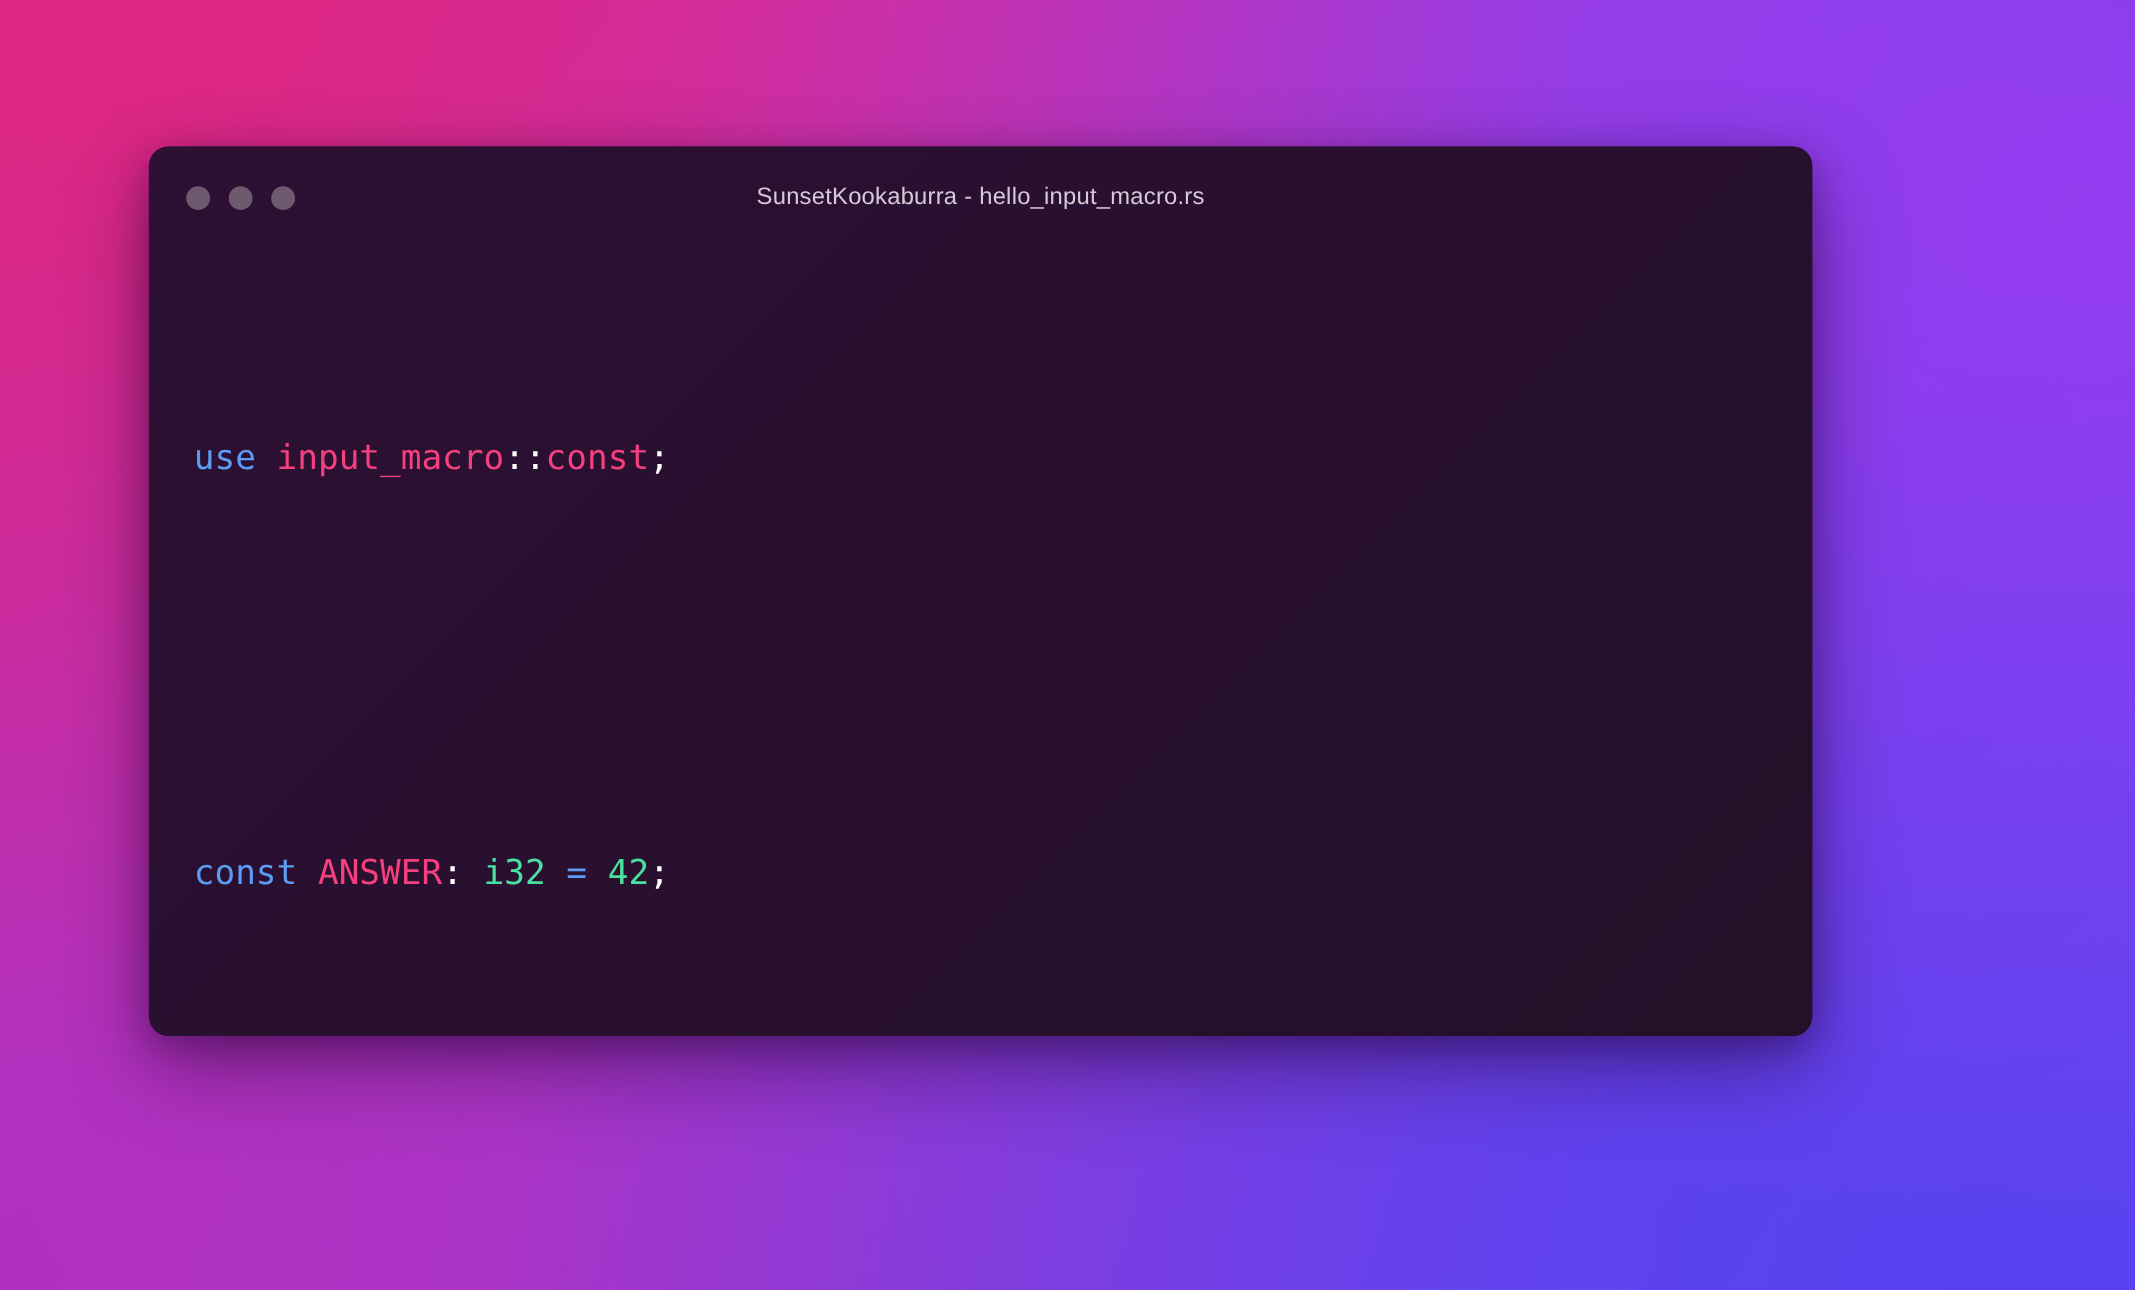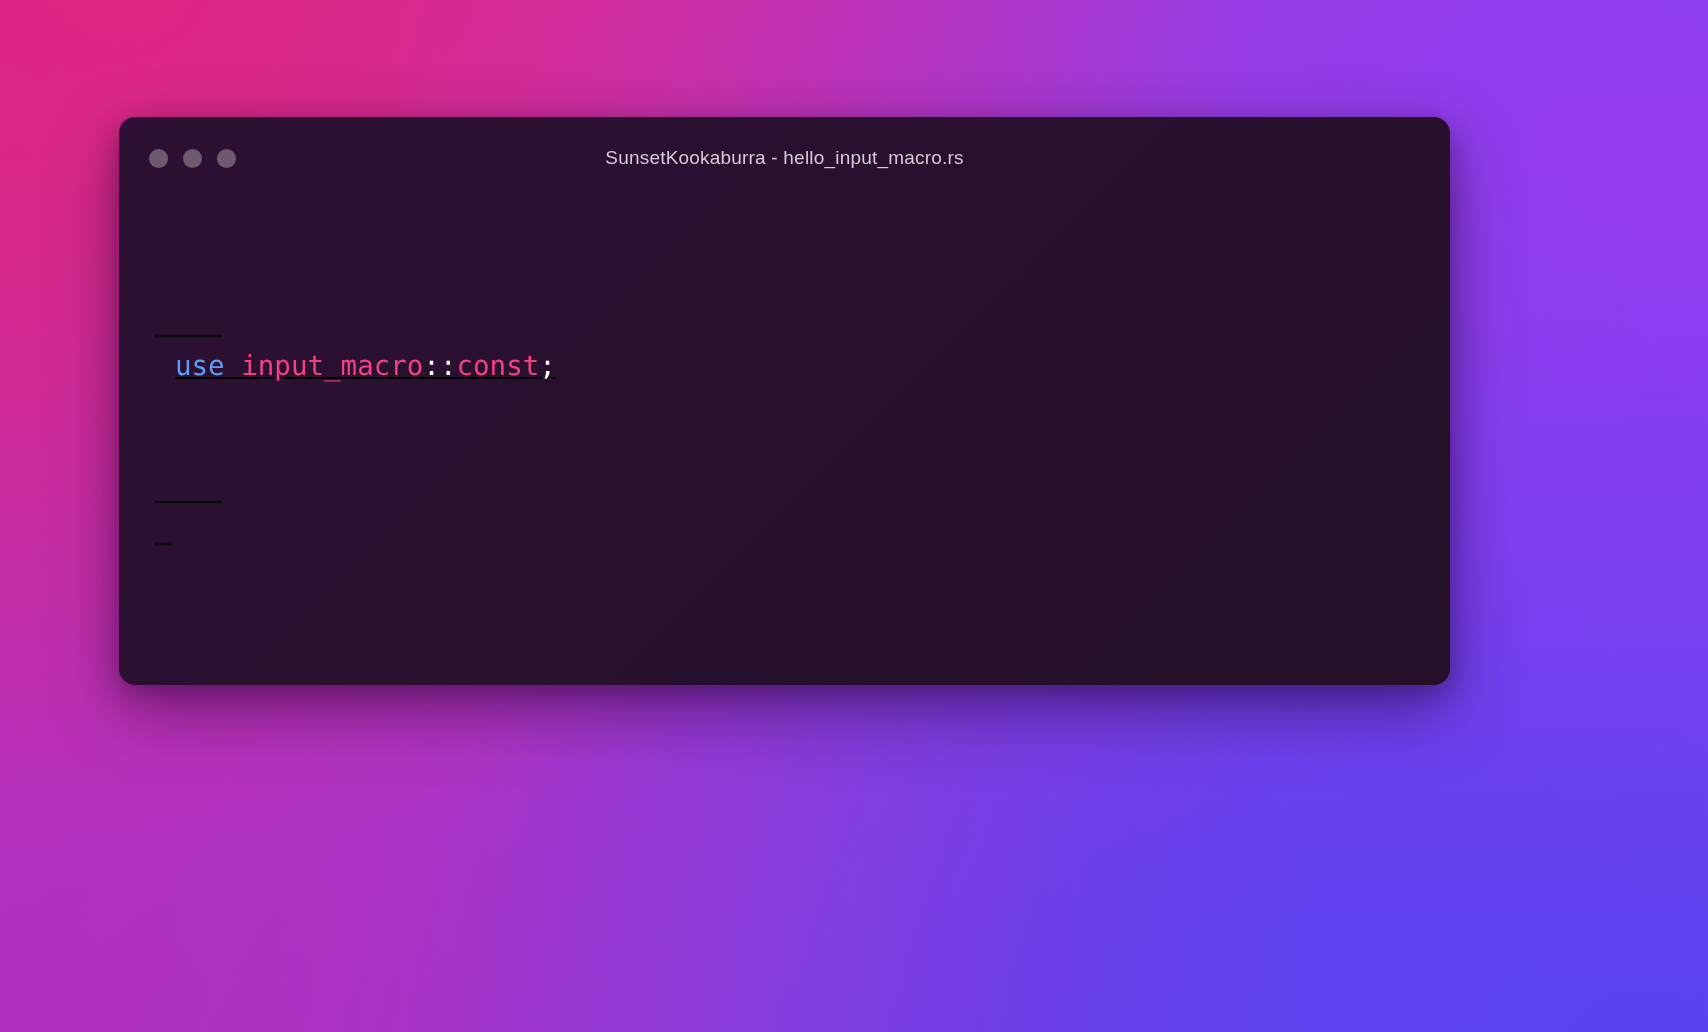--- a/index.html
+++ b/index.html
@@ -22,26 +22,25 @@
     align-items: flex-start;
     justify-content: flex-start;
   }
 
   
   .window {
     position: absolute;
     left: 119px;
     top: 117px;
     width: 1331px;
-    height: 568px;
+    height: 712px;
     background: linear-gradient(135deg, #2d1033 0%, #29102f 45%, #241029 100%);
     border-radius: 16px;
     box-shadow: 0 26px 70px rgba(30,0,45,0.45), 0 8px 26px rgba(30,0,45,0.30);
     overflow: hidden;
-    text-decoration: underline;
   }
 
   
   .titlebar {
     position: relative;
     height: 88px;
   }
 
   .dots {
     position: absolute;
@@ -78,21 +77,21 @@
     font-size: 27.5px;
     line-height: 41.5px;
     white-space: pre;
     letter-spacing: 0px;
     text-rendering: geometricPrecision;
   }
 
   .line { min-height: 41.5px; }
 
   
-  .kw   { color: #5c9cf5; margin-left: 20px; }   
+  .kw   { color: #5c9cf5; }   
   .id   { color: #f5407f; text-align: center; }   
   .pun  { color: #ffffff; }   
   .typ  { color: #4ce0a0; }   
   .num  { color: #4ce0a0; }   
   .op   { color: #5c9cf5; }   
 </style>
 </head>
 <body>
 
 <div class="window">
@@ -105,20 +104,21 @@
     </div>
     <div class="title">SunsetKookaburra - hello_input_macro.rs</div>
   </div>
 
   <div class="code">
 
     <div class="line"><span class="kw">use</span><span class="pun"> </span><span class="id">input_macro</span><span class="pun">::</span><span class="id">const</span><span class="pun">;</span></div>
 
     <div class="line">&nbsp;</div>
 
+    <div class="line"><span class="kw">const</span><span class="pun"> </span><span class="id">ANSWER</span><span class="pun">: </span><span class="typ">i32</span><span class="op"> = </span><span class="num">42</span><span class="pun">;</span></div>
 
     
 
     
 
     
 
     
 
     

